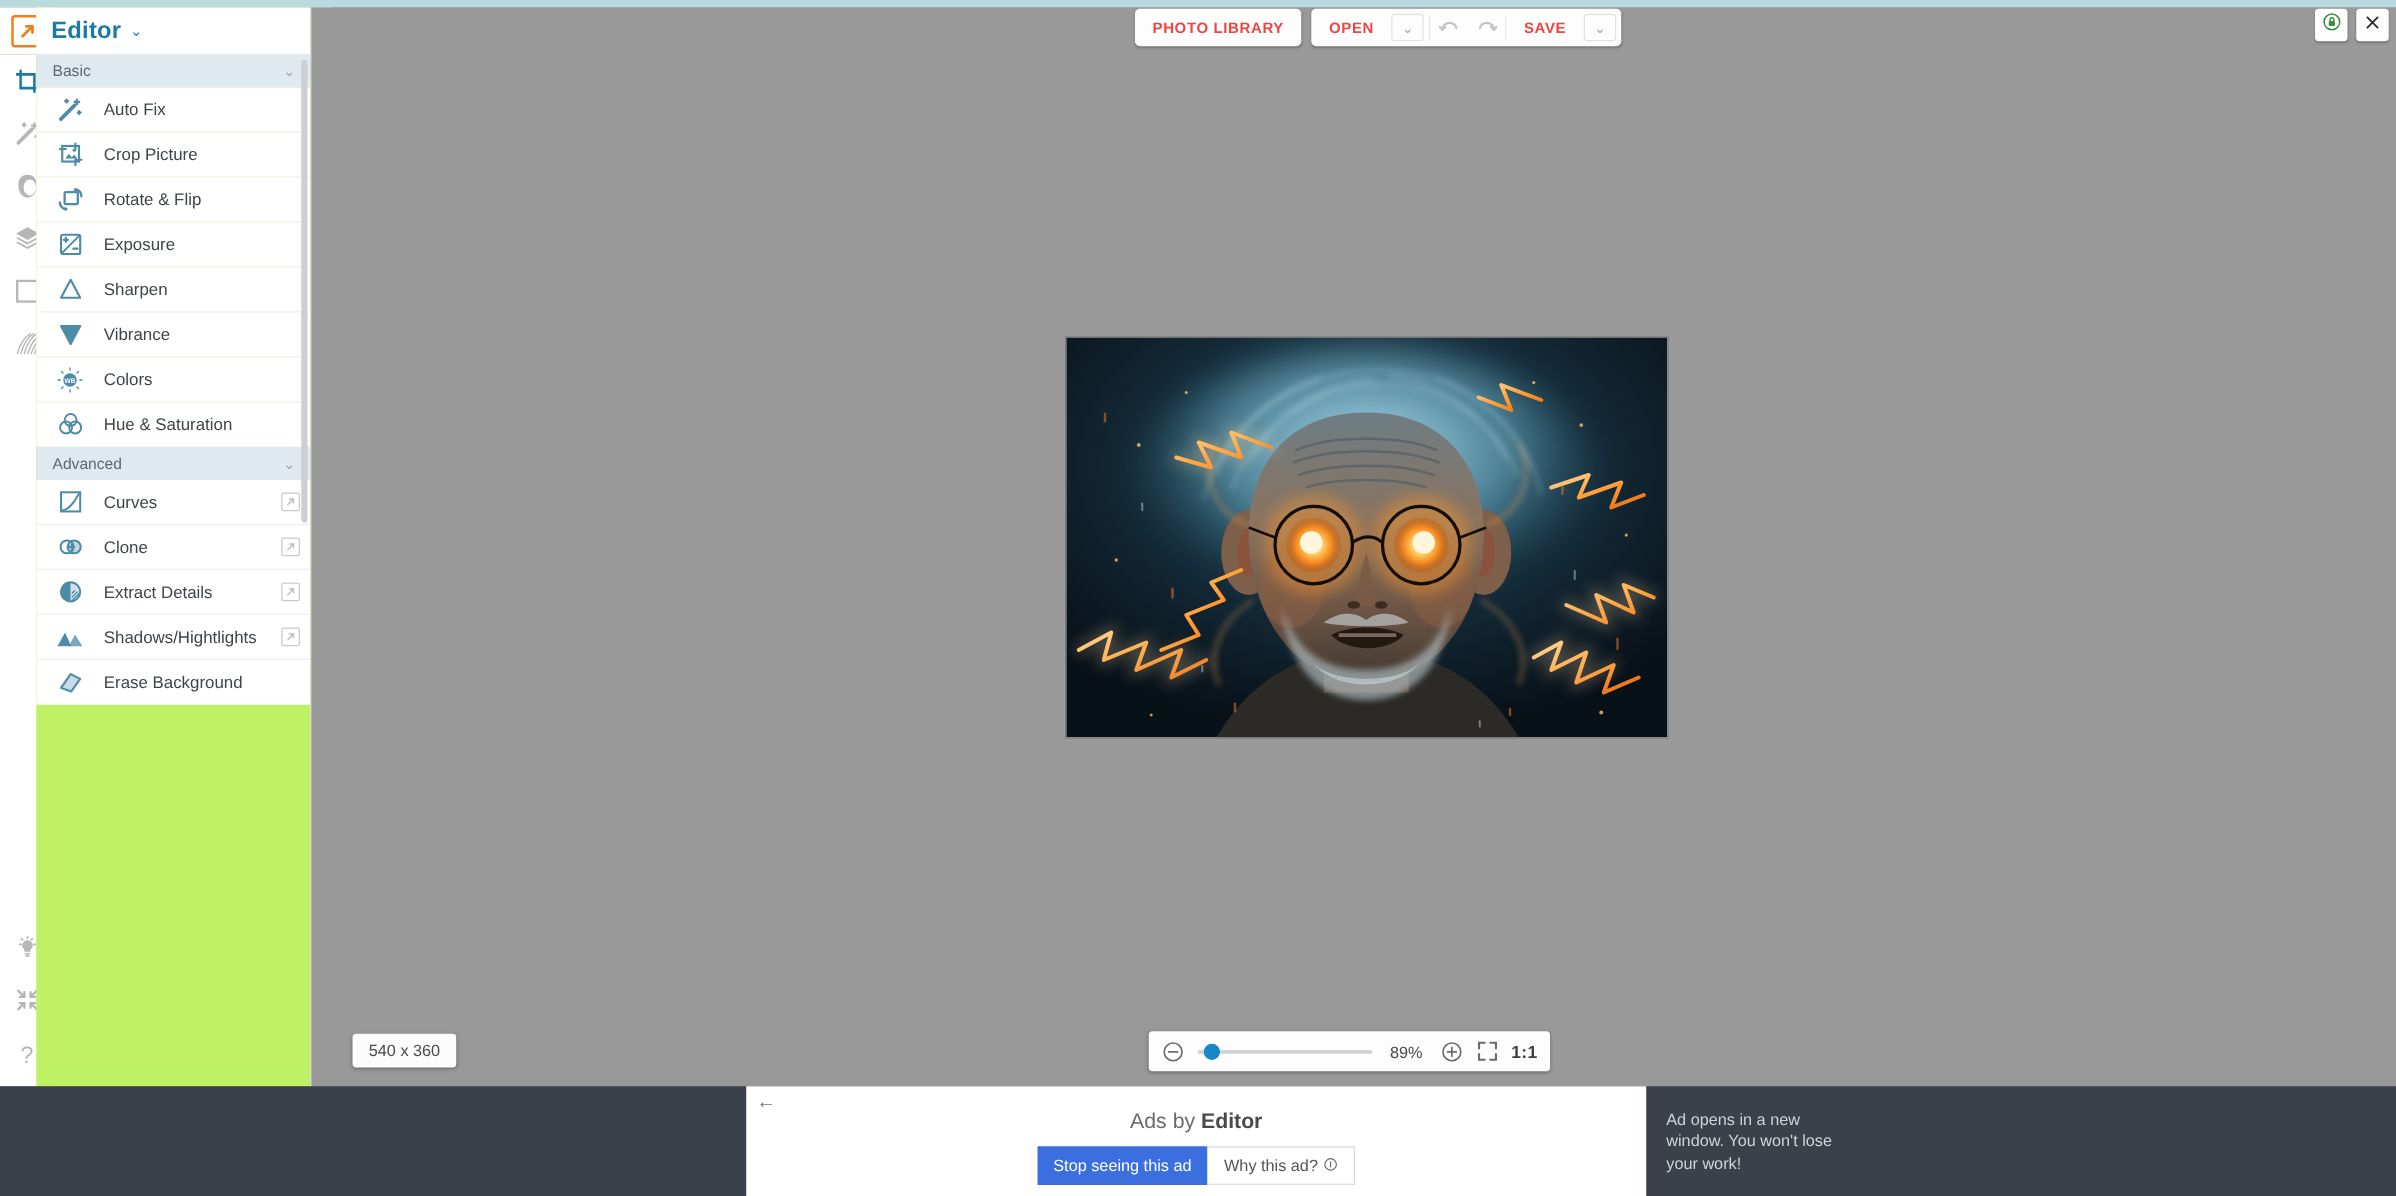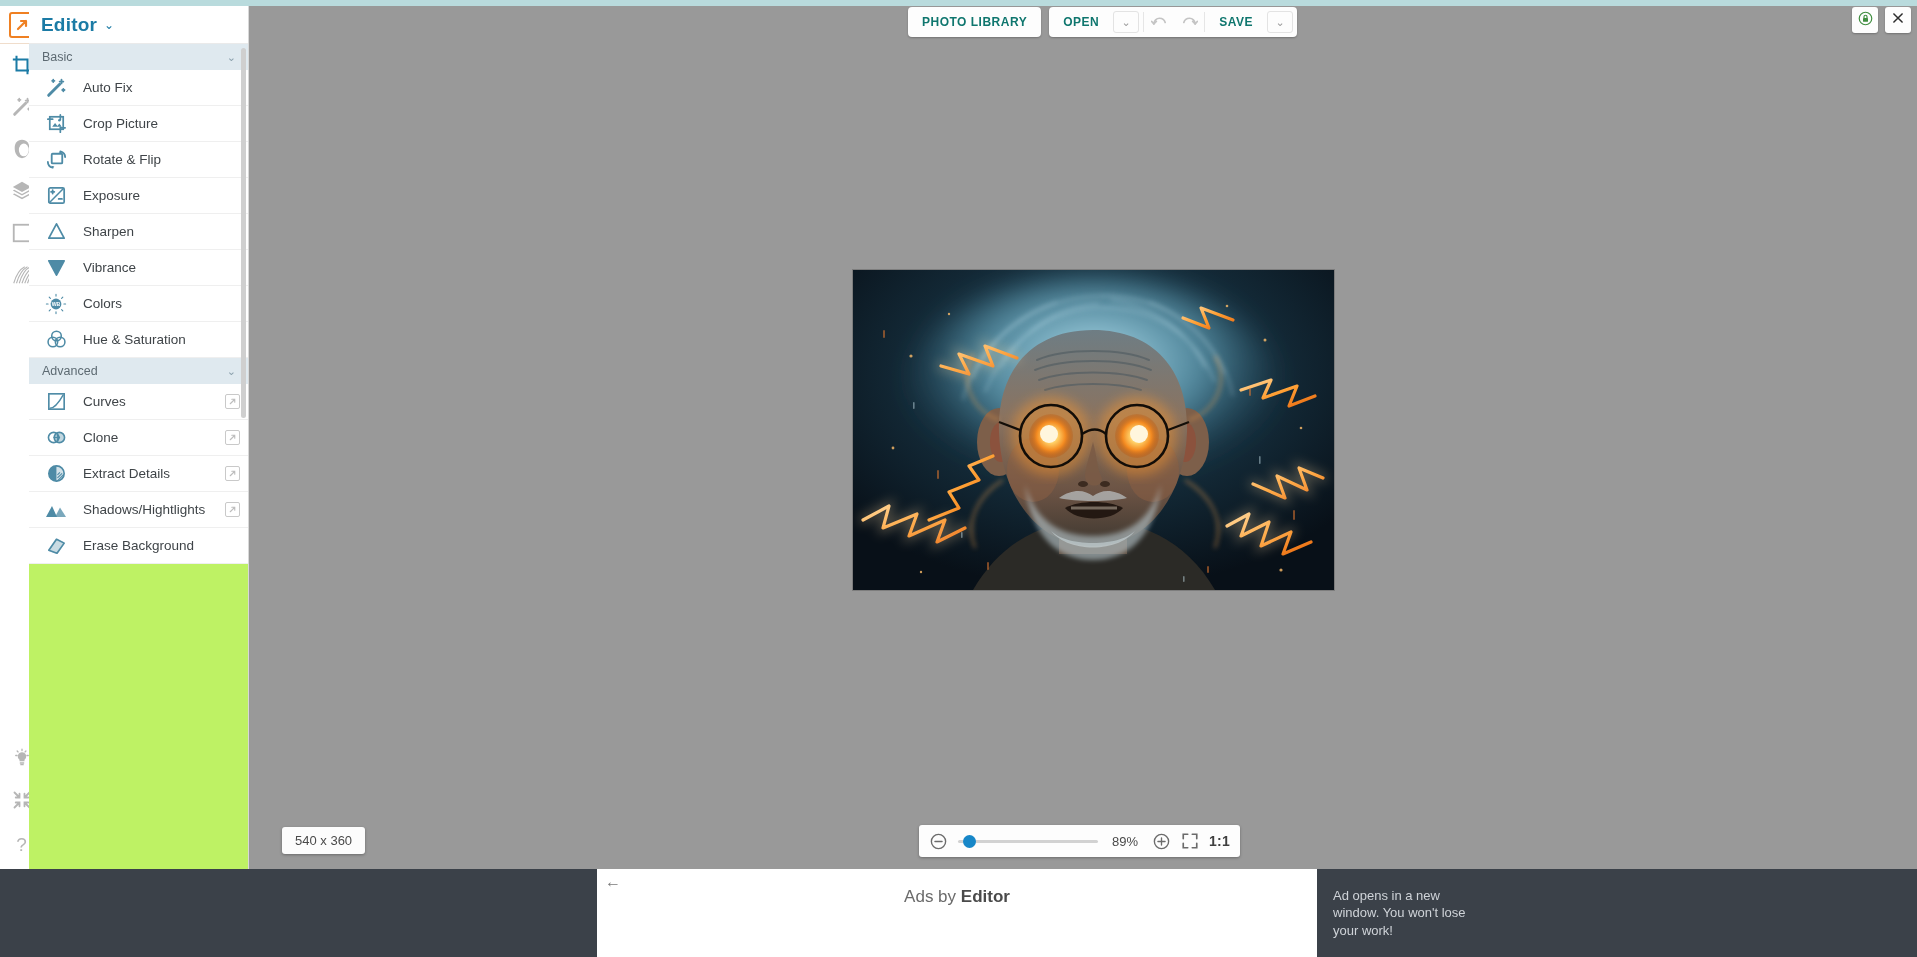--- a/index.html
+++ b/index.html
@@ -95,21 +95,21 @@
   .toolbar {
     position: absolute; top: 7px; left: 908px;
     display: flex; align-items: center; gap: 8px;
   }
   .tb-group {
     background: #fdfdfd; border-radius: 4px; height: 30px;
     display: flex; align-items: center; box-shadow: 0 1px 2px rgba(0,0,0,.25);
   }
   .tb-btn {
     height: 32px; padding: 0 14px; display: flex; align-items: center;
-    font-size: 12px; font-weight: bold; color: #0f766e; letter-spacing: .5px;
+    font-size: 12px; font-weight: bold; color: #ef4444; letter-spacing: .5px;
     cursor: pointer; background: transparent; border: none;
     font-family: "Liberation Sans", sans-serif;
   }
   .tb-caret {
     width: 26px; height: 22px; margin-right: 4px; border: 1px solid #e3e3e3;
     border-radius: 3px; display: flex; align-items: center; justify-content: center;
     color: #9b9b9b; font-size: 11px; cursor: pointer;
   }
   .tb-sep { width: 1px; height: 20px; background: #e6e6e6; }
   .tb-icon-btn {
@@ -714,17 +714,29 @@
     </span>
     <span class="zoom-ratio">1:1</span>
   </div>
 
   <div class="adbar">
     <div class="ad-inner">
       <span class="ad-back">←</span>
       <div class="ad-by">
         <span>Ads by </span><b>Editor</b>
       </div>
+      <div class="ad-btns">
+        <button class="ad-btn-blue">Stop seeing this ad</button>
+        <button class="ad-btn-white">
+          <span>Why this ad?</span>
+          <span>
+            <svg width="11" height="11" viewBox="0 0 24 24" fill="none" stroke="#666" stroke-width="2">
+              <circle cx="12" cy="12" r="10"></circle>
+                <path d="M12 7.5 v9" stroke-linecap="round"></path>
+            </svg>
+          </span>
+        </button>
+      </div>
     </div>
     <div class="ad-note">Ad opens in a new window. You won't lose your work!</div>
   </div>
 
 </div>
 
 </body></html>

